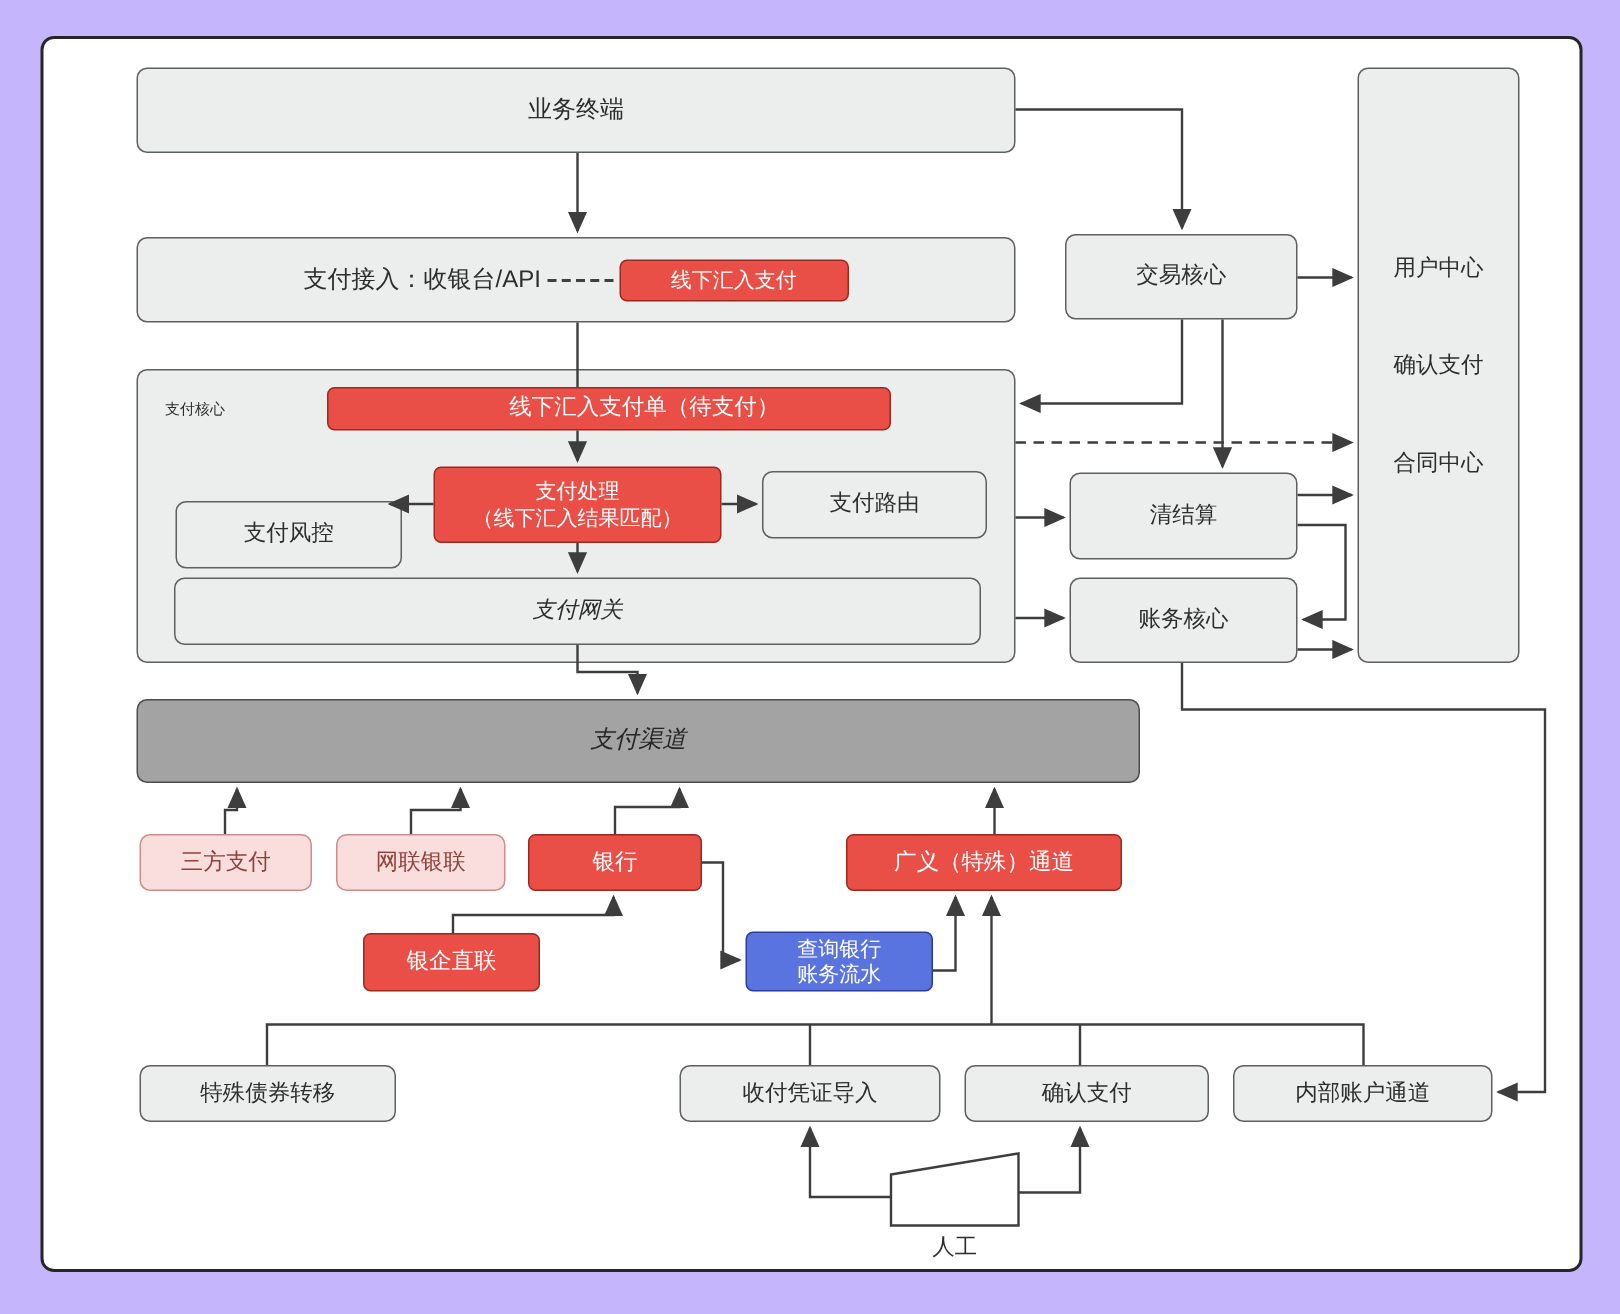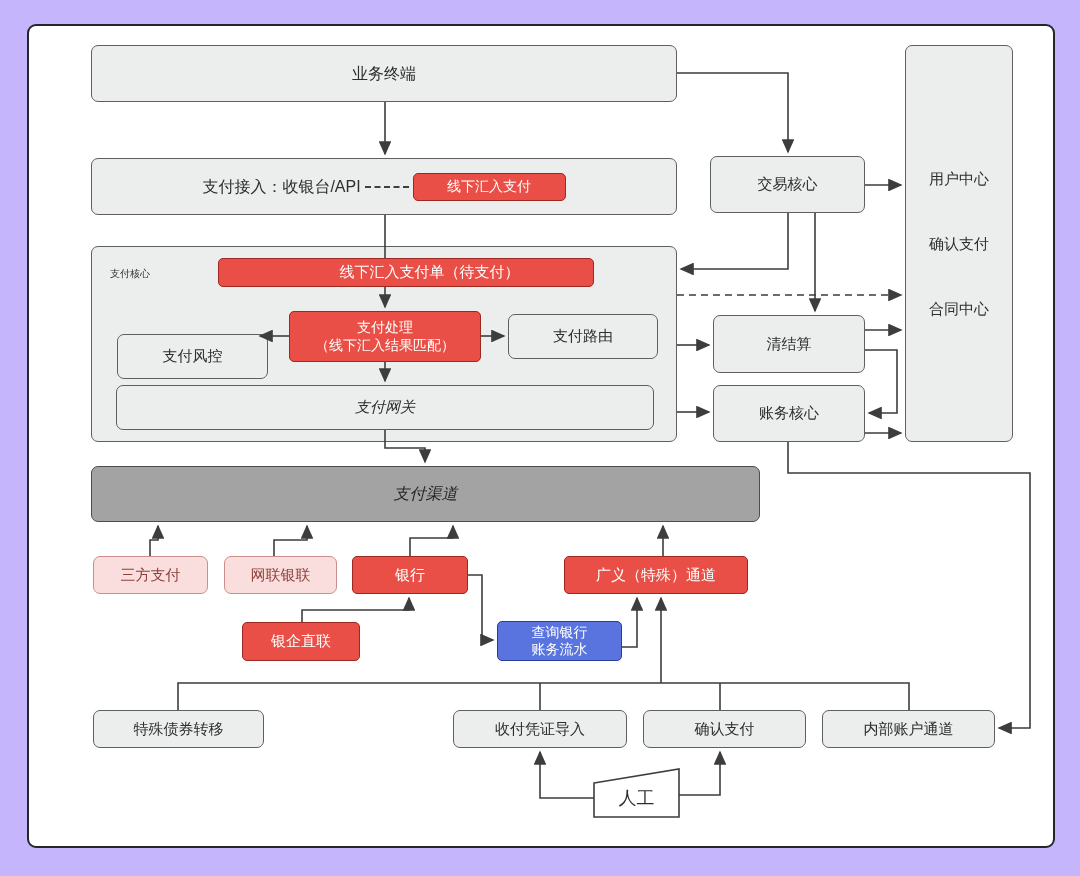--- a/index.html
+++ b/index.html
@@ -17,22 +17,22 @@
   .italic{font-style:italic;}
   .red{background:#e94f46;border-color:#9c2921;color:#ffffff;border-radius:5px;}
   .pink{background:#f9dedd;border-color:#cc8d8d;color:#8e423c;}
   .blue{background:#5a74df;border-color:#2c3c9c;color:#ffffff;border-radius:5px;font-size:14px;}
   .stack{flex-direction:column;}
   .stack span{display:block;}
   .dash-connector{width:44px;height:0;border-top:2px dashed #3f3f3f;margin:0 2px;}
   .access-row{gap:2px;}
   .access-chip{position:relative;width:153px;height:28px;display:flex;align-items:center;justify-content:center;font-size:14px;}
   #overlay{position:absolute;left:0;top:0;width:1080px;height:876px;pointer-events:none;}
-  .manual-text{position:absolute;left:594px;top:778px;width:85px;height:39px;display:flex;
-               align-items:center;justify-content:center;font-size:18px;color:#2d2d2d;}
+  .manual-text{position:absolute;left:594px;top:812px;width:85px;height:39px;display:flex;
+               align-items:center;justify-content:center;font-size:15px;color:#2d2d2d;}
 </style>
 </head>
 <body>
 
 <div id="stage">
   <div id="canvas"></div>
 
   <div class="node big" style="left:91px;top:45px;width:586px;height:57px;">业务终端</div>
 
   <div class="node big access-row" style="left:91px;top:158px;width:586px;height:57px;">

